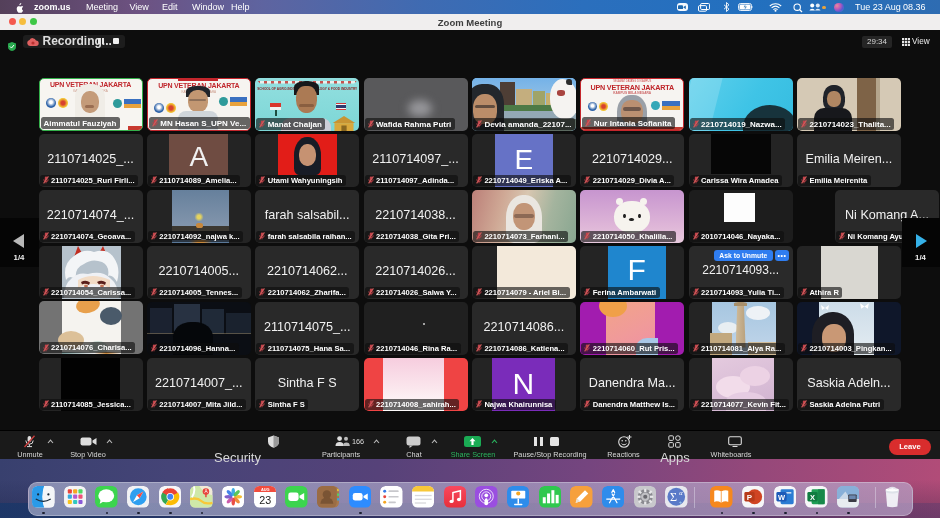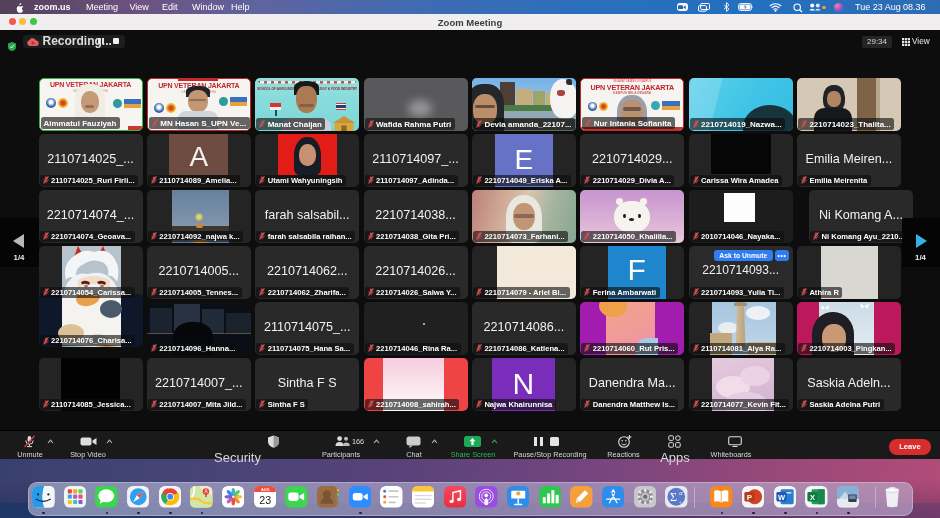--- a/index.html
+++ b/index.html
@@ -467,21 +467,21 @@
       <div class="lb">
         <svg class="mi" width="6" height="8" viewBox="0 0 6 8">
           <rect x="1.8" y="0.5" width="2.4" height="4" rx="1.2" fill="#c2414a"></rect>
           <path d="M0.8 3.4a2.2 2.3 0 004.4 0" fill="none" stroke="#c2414a" stroke-width="0.9"></path>
           <line x1="3" y1="5.9" x2="3" y2="7.3" stroke="#c2414a" stroke-width="0.9"></line>
           <line x1="0.6" y1="7.4" x2="5.4" y2="0.4" stroke="#cf5a5a" stroke-width="1.1"></line>
         </svg>
         <span>2010714046_Nayaka...</span>
       </div>
     </div>
-<div class="tile" style="left:809px;top:189.8px;">
+<div class="tile" style="left:835px;top:189.8px;">
       <div class="big">Ni Komang A...</div>
       <div class="lb">
         <svg class="mi" width="6" height="8" viewBox="0 0 6 8">
           <rect x="1.8" y="0.5" width="2.4" height="4" rx="1.2" fill="#c2414a"></rect>
           <path d="M0.8 3.4a2.2 2.3 0 004.4 0" fill="none" stroke="#c2414a" stroke-width="0.9"></path>
           <line x1="3" y1="5.9" x2="3" y2="7.3" stroke="#c2414a" stroke-width="0.9"></line>
           <line x1="0.6" y1="7.4" x2="5.4" y2="0.4" stroke="#cf5a5a" stroke-width="1.1"></line>
         </svg>
         <span>Ni Komang Ayu_2210...</span>
       </div>
@@ -591,21 +591,21 @@
       <div class="lb">
         <svg class="mi" width="6" height="8" viewBox="0 0 6 8">
           <rect x="1.8" y="0.5" width="2.4" height="4" rx="1.2" fill="#c2414a"></rect>
           <path d="M0.8 3.4a2.2 2.3 0 004.4 0" fill="none" stroke="#c2414a" stroke-width="0.9"></path>
           <line x1="3" y1="5.9" x2="3" y2="7.3" stroke="#c2414a" stroke-width="0.9"></line>
           <line x1="0.6" y1="7.4" x2="5.4" y2="0.4" stroke="#cf5a5a" stroke-width="1.1"></line>
         </svg>
         <span>Athira R</span>
       </div>
     </div>
-<div class="tile" style="left:38.5px;top:294px;background:#0f172a;">
+<div class="tile" style="left:38.5px;top:301px;background:#737373;">
       <div class="pb" style="left:23px;width:59px;background:#f5f3ef;">
         <div class="abs" style="left:14px;top:-4px;width:24px;height:16px;background:#e8a04c;border-radius:50%;transform:rotate(-12deg)"></div>
         <div class="abs" style="left:38px;top:6px;width:22px;height:18px;background:#4a5a6a;border-radius:50%"></div>
         <div class="abs" style="left:-4px;top:30px;width:26px;height:18px;background:#dcc098;border-radius:50%"></div>
         <div class="abs" style="left:26px;top:40px;width:20px;height:14px;background:#c8d8d0;border-radius:50%"></div>
       </div>
       <div class="abs" style="left:23px;bottom:0;width:59px;height:2.5px;background:linear-gradient(90deg,#7a9a9a,#e8e8e8 55%,#c8883c 75%,#e8e8e8)"></div>
       <div class="lb">
         <svg class="mi" width="6" height="8" viewBox="0 0 6 8">
           <rect x="1.8" y="0.5" width="2.4" height="4" rx="1.2" fill="#c2414a"></rect>
@@ -696,21 +696,21 @@
       <div class="lb">
         <svg class="mi" width="6" height="8" viewBox="0 0 6 8">
           <rect x="1.8" y="0.5" width="2.4" height="4" rx="1.2" fill="#c2414a"></rect>
           <path d="M0.8 3.4a2.2 2.3 0 004.4 0" fill="none" stroke="#c2414a" stroke-width="0.9"></path>
           <line x1="3" y1="5.9" x2="3" y2="7.3" stroke="#c2414a" stroke-width="0.9"></line>
           <line x1="0.6" y1="7.4" x2="5.4" y2="0.4" stroke="#cf5a5a" stroke-width="1.1"></line>
         </svg>
         <span>2110714081_Alya Ra...</span>
       </div>
     </div>
-<div class="tile" style="left:796.9px;top:301.6px;background:#be185d;">
+<div class="tile" style="left:796.9px;top:301.6px;background:#0f172a;">
       <div class="pb" style="left:22px;width:55px;background:linear-gradient(#ccdce8,#e4ecf2);">
         <div class="abs" style="left:-7px;top:10px;width:42px;height:46px;background:#1e1e24;border-radius:48% 48% 0 0"></div>
         <div class="abs" style="left:3px;top:22px;width:24px;height:28px;background:#c99875;border-radius:46%"></div>
         <svg class="abs" style="left:1px;top:2px" width="10" height="9" viewBox="0 0 10 9">
           <path d="M5 4 L1 1 L2 6z M5 4 L9 1 L8 6z" fill="#fff"></path>
         </svg>
         <svg class="abs" style="left:40px;top:0px" width="11" height="10" viewBox="0 0 10 9">
           <path d="M5 4 L1 1 L2 6z M5 4 L9 1 L8 6z" fill="#fff"></path>
         </svg>
       </div>

